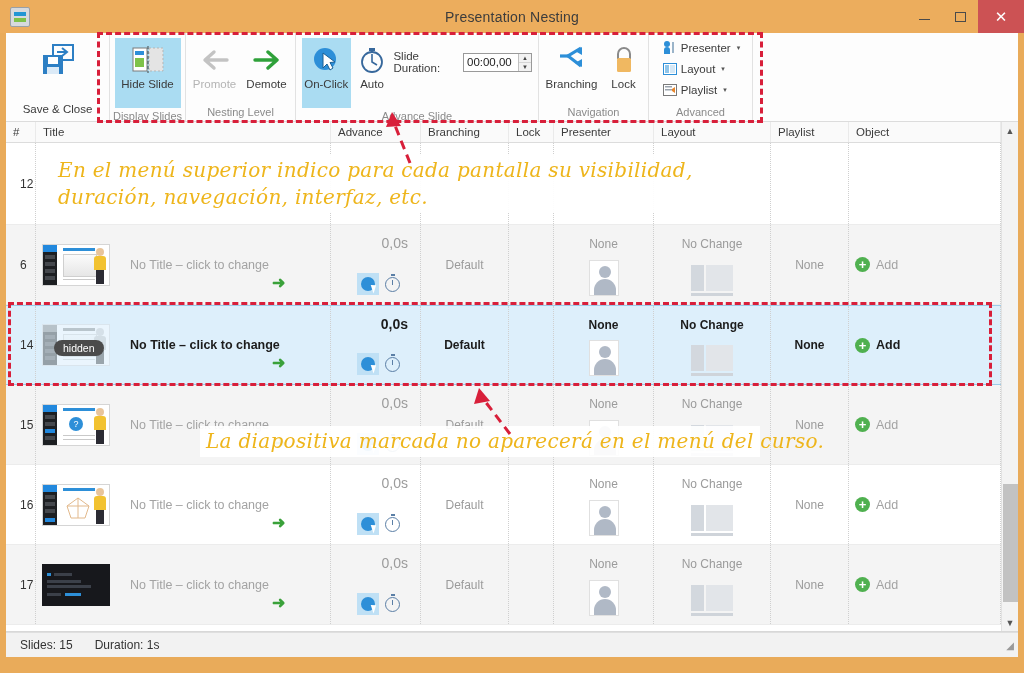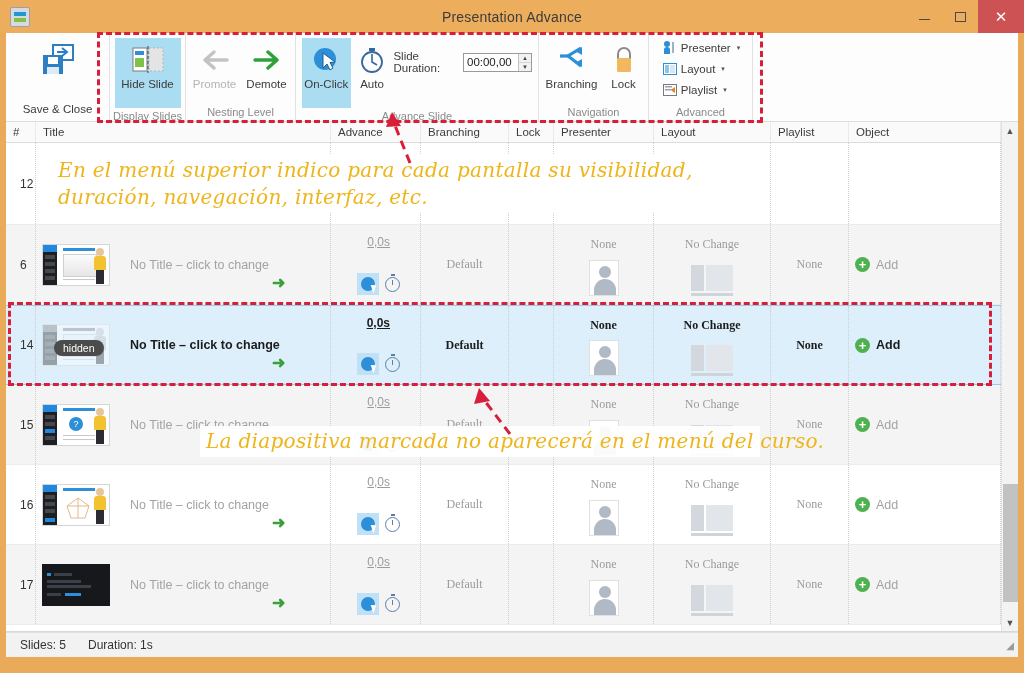--- a/index.html
+++ b/index.html
@@ -161,21 +161,21 @@
   .row.plain { background: #ffffff; }
   .row.sel { background: #ddeffb; border-top: 1px solid #9ccbe8; border-bottom: 1px solid #9ccbe8; }
   .cell {
     position: relative;
     border-right: 1px dotted #cfcfcf;
     display: flex; align-items: center;
     padding: 0 6px;
     overflow: hidden;
   }
   .cell.num { justify-content: flex-start; padding-left: 14px; color: #333; font-size: 12px; border-right: 1px dotted #cfcfcf;}
-  .cell.center { justify-content: center; font-family: Liberation Serif, serif; }
+  .cell.center { justify-content: center; }
   .cell.ctext { color: #9b9b9b; }
   .row.sel .cell.ctext { color: #1c1c1c; font-weight: bold; }
 
   .thumb {
     width: 68px; height: 42px;
     border: 1px solid #d5d5d5;
     background: #fff;
     position: relative; overflow: hidden; flex: none;
     margin-right: 10px;
   }
@@ -202,21 +202,21 @@
     border-radius: 9px; z-index: 3; white-space: nowrap;
   }
 
   .title-cell-txt { color: #a3a3a3; font-size: 12.5px; }
   .row.sel .title-cell-txt { color: #1c1c1c; font-weight: bold; }
 
   .nest-arrow {
     position: absolute; left: 236px; bottom: 12px;
     color: #3aa13a; font-size: 16px; font-weight: bold;
   }
-  .adv-top { position: absolute; top: 10px; right: 30px; color: #9b9b9b; font-size: 12px; text-decoration: underline;}
+  .adv-top { position: absolute; top: 10px; right: 12px; color: #9b9b9b; font-size: 14px;}
   .row.sel .adv-top { color: #1c1c1c; font-weight: bold; }
   .adv-icons { position: absolute; bottom: 9px; right: 20px; display: flex; align-items: center; gap: 6px; }
   .onclick-ico {
     width: 22px; height: 22px; background: #bfe0f5;
     display: flex; align-items: center; justify-content: center;
   }
   .circ-blue { width: 14px; height: 14px; border-radius: 50%; background: #2d8fd8; position: relative;}
   .circ-blue::after {
     content:""; position:absolute; right:-2px; bottom:-2px;
     border-left: 5px solid #fff; border-bottom: 7px solid transparent; border-top: 2px solid transparent;
@@ -291,21 +291,21 @@
   }
   .grip { margin-left:auto; margin-right: 4px; color:#9a9a9a; font-size:10px;}
 </style>
 </head>
 <body>
 
 <div id="app">
 
   <div class="titlebar">
     <div class="win-icon"></div>
-    <div class="title-text">Presentation Advance</div>
+    <div class="title-text">Presentation Nesting</div>
     <div class="win-btns">
       <div class="win-btn">
           <i class="min-glyph"></i>
         </div>
       <div class="win-btn">
           <i class="max-glyph"></i>
         </div>
       <div class="win-btn close">✕</div>
     </div>
   </div>
@@ -806,21 +806,21 @@
     <div class="vscroll">
       <div class="sb-arrow">▲</div>
       <div class="sb-track">
         <div class="sb-thumb" style="top:345px;height:118px;"></div>
       </div>
       <div class="sb-arrow">▼</div>
     </div>
   </div>
 
   <div class="statusbar">
-    <span>Slides: 5</span>
+    <span>Slides: 15</span>
     <span>Duration:  1s</span>
     <span class="grip">◢</span>
   </div>
 
   <div class="dashbox" style="left:97px; top:32px; width:666px; height:91px;"></div>
 
   <div class="dashbox" style="left:8px; top:302px; width:984px; height:84px;"></div>
 
   <svg class="arrowline" style="left:380px; top:108px;" width="70" height="60" viewBox="0 0 70 60">
     <path d="M30 55 L12 10" stroke="#d81f3a" stroke-width="3" stroke-dasharray="9 6" fill="none"></path>

